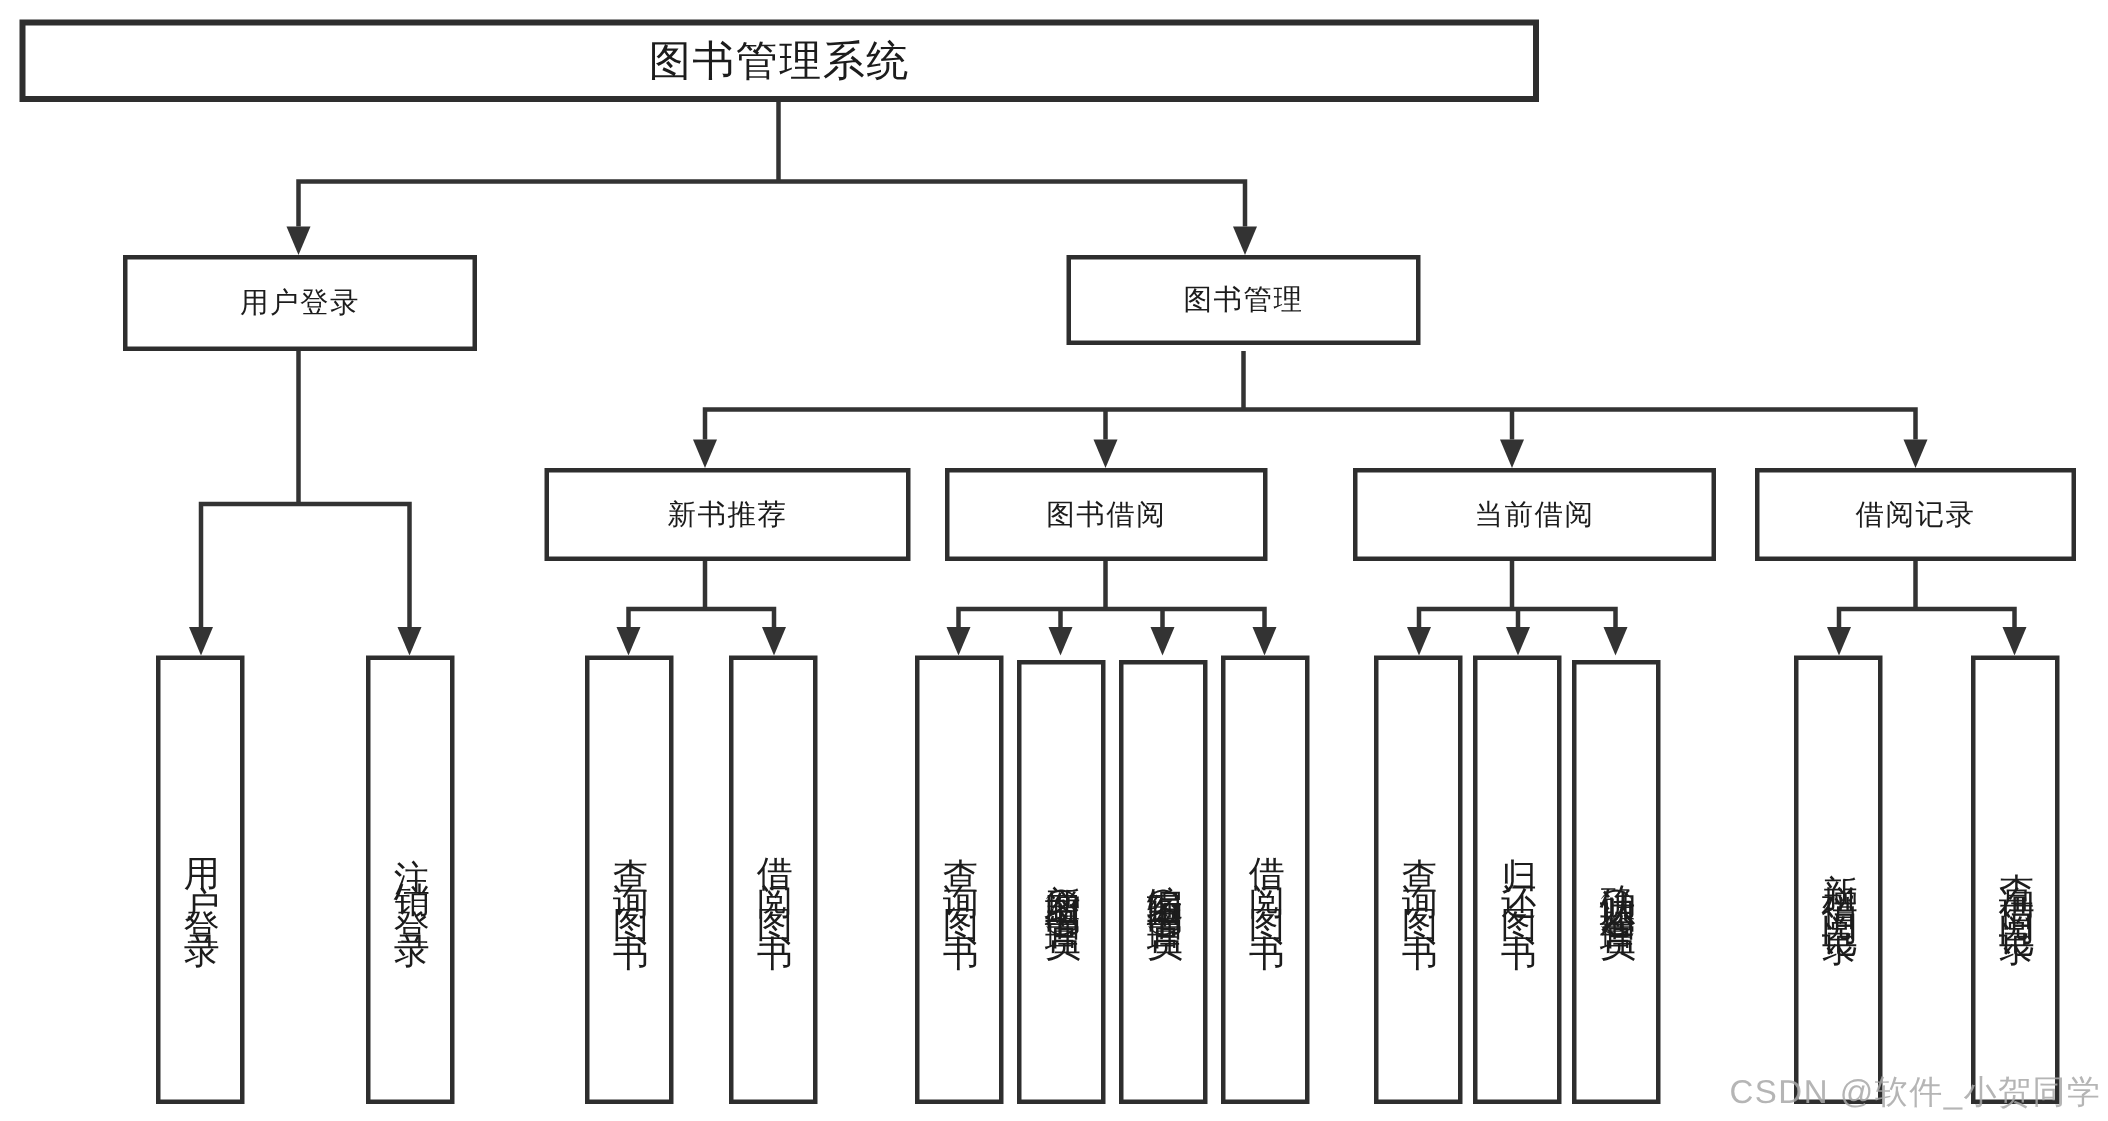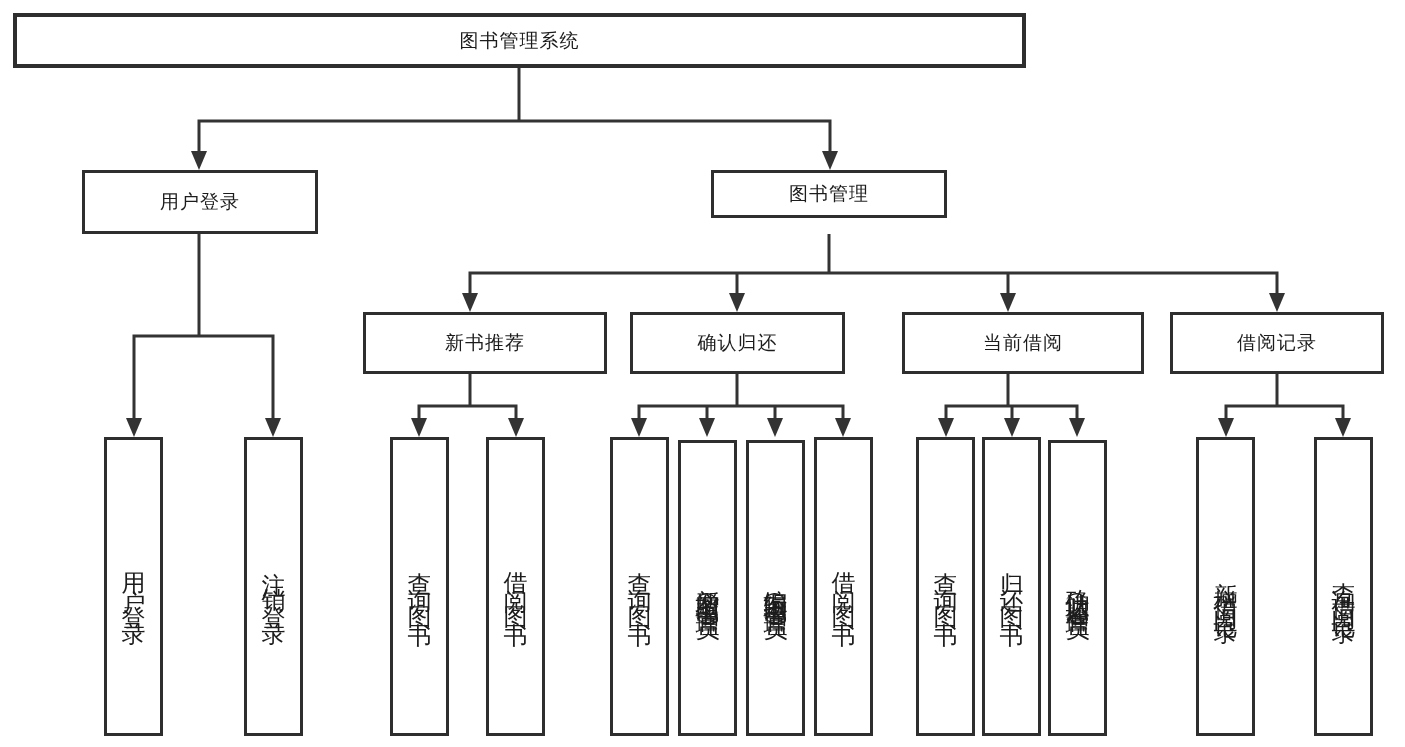--- a/index.html
+++ b/index.html
@@ -27,21 +27,21 @@
     background: #ffffff;
     display: flex;
     align-items: center;
     justify-content: center;
     color: #1c1c1c;
   }
   .box.root {
     border-width: 4px;
   }
   .h-label {
-    font-size: 19px;
+    font-size: 28px;
     letter-spacing: 1px;
     white-space: nowrap;
   }
   .box.lvl3 .h-label, .box.lvl2 .h-label { font-size: 19px; }
   .v-label {
     writing-mode: vertical-rl;
     text-orientation: mixed;
     font-size: 24px;
     line-height: 1;
     white-space: nowrap;
@@ -113,29 +113,29 @@
     <polygon class="arrow" points="1335,418 1351,418 1343,437"></polygon>
   </svg>
 
   <div class="box root" style="left:13px;top:13px;width:1013px;height:55px">
     <span class="h-label">图书管理系统</span>
   </div>
 
   <div class="box lvl2" style="left:82px;top:170px;width:236px;height:64px">
     <span class="h-label">用户登录</span>
   </div>
-  <div class="box lvl2" style="left:711px;top:170px;width:236px;height:48px">
+  <div class="box lvl2" style="left:711px;top:170px;width:236px;height:60px">
     <span class="h-label">图书管理</span>
   </div>
 
   <div class="box lvl3" style="left:363px;top:312px;width:244px;height:62px">
     <span class="h-label">新书推荐</span>
   </div>
   <div class="box lvl3" style="left:630px;top:312px;width:215px;height:62px">
-    <span class="h-label">确认归还</span>
+    <span class="h-label">图书借阅</span>
   </div>
   <div class="box lvl3" style="left:902px;top:312px;width:242px;height:62px">
     <span class="h-label">当前借阅</span>
   </div>
   <div class="box lvl3" style="left:1170px;top:312px;width:214px;height:62px">
     <span class="h-label">借阅记录</span>
   </div>
 
   <div class="box leaf" style="left:104px;top:437px;width:59px;height:299px">
     <span class="v-label" style="letter-spacing: 17px;">用户登录</span>
@@ -174,13 +174,14 @@
     <span class="v-label" style="letter-spacing: 4px;">确认归还（管理员）</span>
   </div>
 
   <div class="box leaf" style="left:1196px;top:437px;width:59px;height:299px">
     <span class="v-label" style="letter-spacing: 8px;">新增借阅记录</span>
   </div>
   <div class="box leaf" style="left:1314px;top:437px;width:59px;height:299px">
     <span class="v-label" style="letter-spacing: 8px;">查询借阅记录</span>
   </div>
 
+  <div id="watermark">CSDN @软件_小贺同学</div>
 </div>
 
 </body></html>

